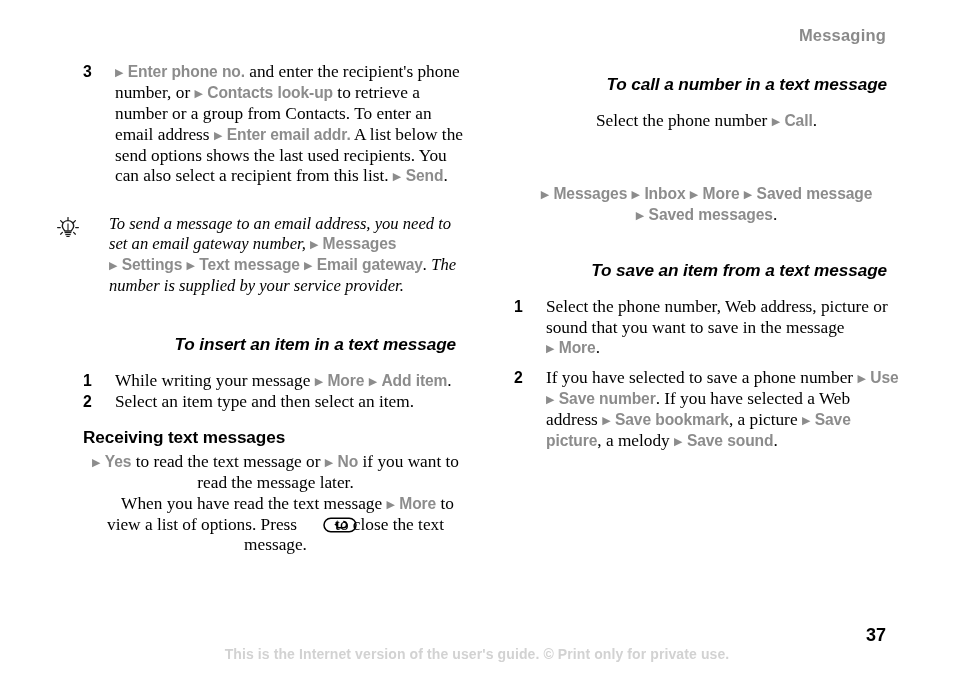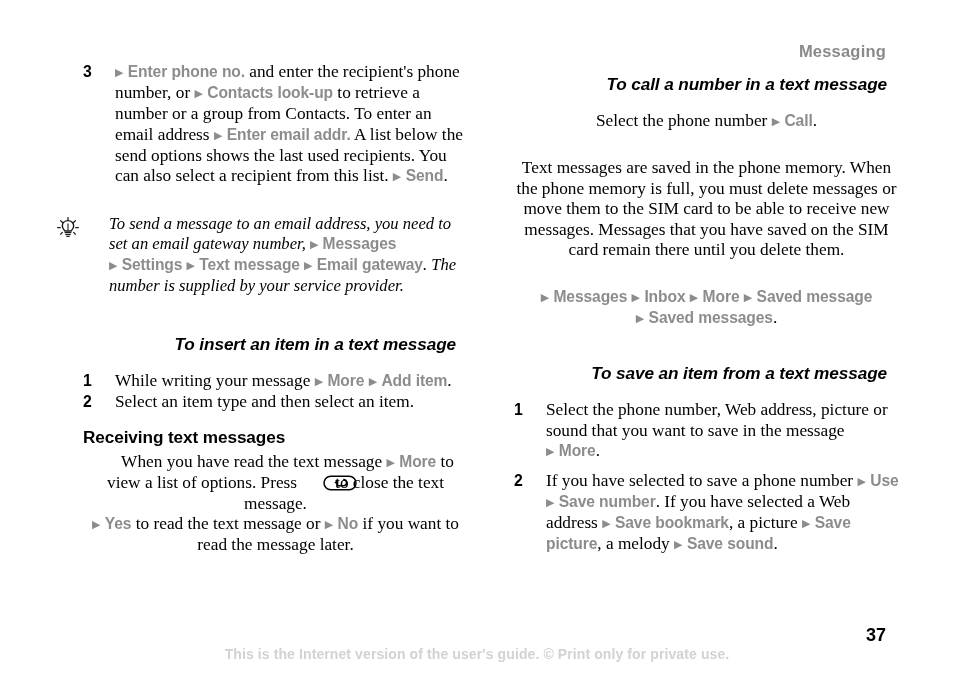--- a/index.html
+++ b/index.html
@@ -19,21 +19,20 @@
   
   .page-header {
     position: absolute;
     top: 26px;
     right: 68px;
     font-family: "Liberation Sans", sans-serif;
     font-weight: bold;
     font-size: 16.5px;
     color: #8a8a8a;
     letter-spacing: 0.2px;
-    margin-top: 16px;
   }
 
   
   .col {
     position: absolute;
     top: 62px;
     width: 385px;
   }
   .col-left  { left: 83px; }
   .col-right { left: 514px; }
@@ -216,45 +215,44 @@
   </div>
   <div class="step">
     <span class="num">2</span>
     <span class="cont">Select an item type and then select an item.</span>
   </div>
 
   <div class="sp14"></div>
 
   <div class="h-section">Receiving text messages</div>
   <div class="sp4"></div>
+  <div class="para"><span class="arw">▶</span>&nbsp;<span class="ui">Yes</span>
+    <span>to read the text message or</span>
+    <span class="arw">▶</span>&nbsp;<span class="ui">No</span>
+    <span>if you want to read the message later.</span></div>
   <div class="para indent-hang"><span>When you have read the text message</span>
     <span class="arw">▶</span>&nbsp;<span class="ui">More</span>
     <span>to view a list of options. Press</span><span class="keycap">
       <svg width="34" height="16" viewBox="0 0 34 16">
         <rect x="1" y="1.2" width="32" height="13.6" rx="6.8" ry="6.8" fill="none" stroke="#000" stroke-width="1.5"></rect>
         <path d="M20.2 4.6 C22.6 4.6 23.6 6.2 23.6 7.7 C23.6 9.4 22.4 10.7 20.3 10.7 L13.6 10.7" fill="none" stroke="#000" stroke-width="1.6" stroke-linecap="butt"></path>
         <path d="M15.3 7.4 L11.4 10.7 L15.3 14.0 Z" fill="#000" transform="translate(0,-3.3)"></path>
       </svg></span><span>to close the text message.</span></div>
-  <div class="para"><span class="arw">▶</span>&nbsp;<span class="ui">Yes</span>
-    <span>to read the text message or</span>
-    <span class="arw">▶</span>&nbsp;<span class="ui">No</span>
-    <span>if you want to read the message later.</span></div>
 </div>
 
 <div class="col col-right">
 
   <div class="h-proc">To call a number in a text message</div>
   <div class="sp4"></div>
   <div class="para"><span>Select the phone number</span>
     <span class="arw">▶</span>&nbsp;<span class="ui">Call</span><span>.</span></div>
 
   <div class="sp22"></div>
 
   <div class="sp4"></div>
-  <div class="para">Text messages are saved in the phone memory. When the phone memory is full, you must delete messages or move them to the SIM card to be able to receive new messages. Messages that you have saved on the SIM card remain there until you delete them.</div>
 
   <div class="sp22"></div>
 
   <div class="sp4"></div>
   <div class="para"><span class="arw">▶</span>&nbsp;<span class="ui">Messages</span>
     <span class="arw">▶</span>&nbsp;<span class="ui">Inbox</span>
     <span class="arw">▶</span>&nbsp;<span class="ui">More</span>
     <span class="arw">▶</span>&nbsp;<span class="ui">Saved message</span>
     <span class="arw">▶</span>&nbsp;<span class="ui">Saved messages</span><span>.</span></div>
 

